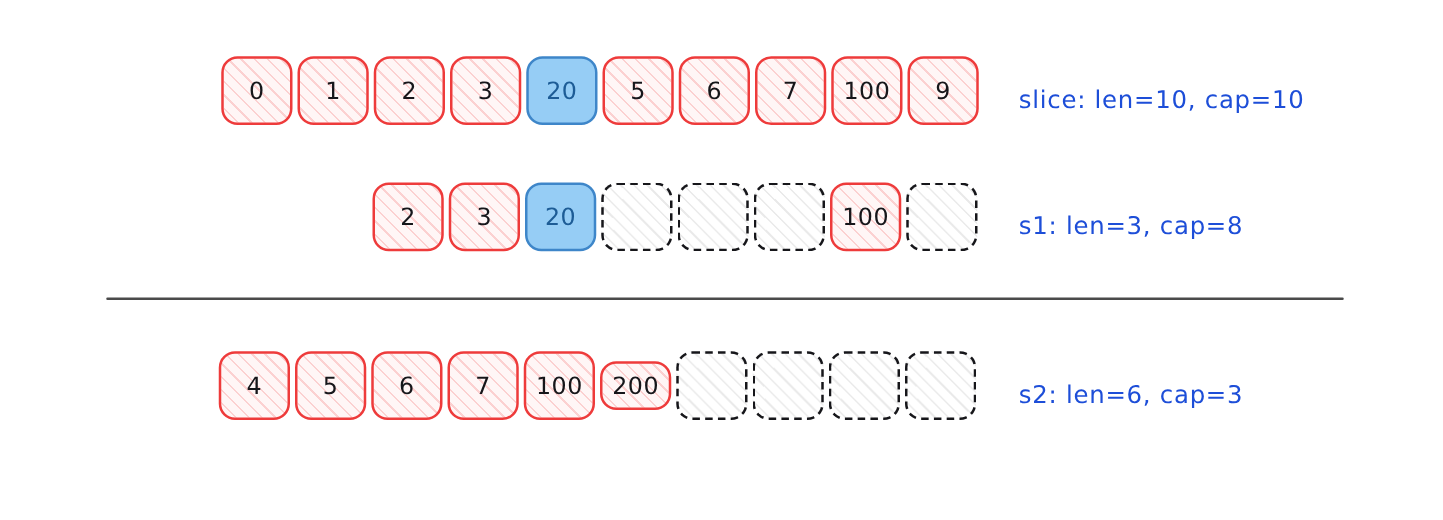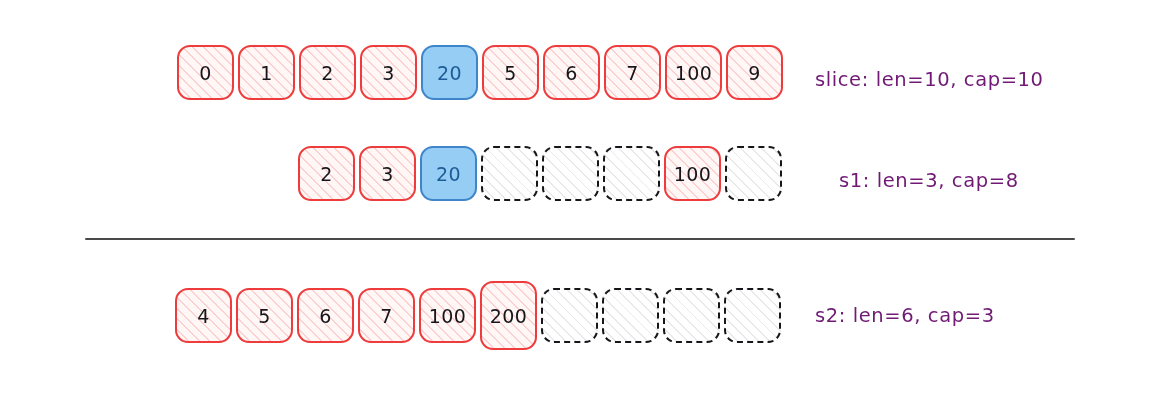--- a/index.html
+++ b/index.html
@@ -79,21 +79,21 @@
       rgba(255, 255, 255, 0) 7.5px
     );
     color: transparent;
   }
 
   
   .row-label {
     position: absolute;
     font-family: "DejaVu Sans", sans-serif;
     font-size: 19.5px;
-    color: #701a75;
+    color: #1d4ed8;
     white-space: nowrap;
     letter-spacing: 0.6px;
   }
 
   
   .divider {
     position: absolute;
     background: #4a4a4a;
     height: 2px;
     border-radius: 1px;
@@ -125,32 +125,32 @@
         <div class="cell filled" style="width: 57px; height: 55px;">2</div>
         <div class="cell filled" style="width: 57px; height: 55px;">3</div>
         <div class="cell highlight" style="width: 57px; height: 55px;">20</div>
         <div class="cell empty" style="width: 57px; height: 55px;"></div>
         <div class="cell empty" style="width: 57px; height: 55px;"></div>
         <div class="cell empty" style="width: 57px; height: 55px;"></div>
         <div class="cell filled" style="width: 57px; height: 55px;">100</div>
         <div class="cell empty" style="width: 57px; height: 55px;"></div>
       </div>
   </div>
-  <div class="row-label" id="label-s1" style="left: 839px; top: 169px;">s1: len=3, cap=8</div>
+  <div class="row-label" id="label-s1" style="left: 815px; top: 169px;">s1: len=3, cap=8</div>
 
   <div class="divider" id="divider" style="left: 85px; top: 238px; width: 990px;"></div>
 
   <div class="row" id="row-s2" style="left: 175px; top: 281px;">
     <div class="cells" id="cells-s2" style="gap: 4px;">
         <div class="cell filled" style="width: 57px; height: 55px;">4</div>
         <div class="cell filled" style="width: 57px; height: 55px;">5</div>
         <div class="cell filled" style="width: 57px; height: 55px;">6</div>
         <div class="cell filled" style="width: 57px; height: 55px;">7</div>
         <div class="cell filled" style="width: 57px; height: 55px;">100</div>
-        <div class="cell filled" style="width: 57px; height: 69px;">200</div>
+        <div class="cell filled" style="width: 57px; height: 39px;">200</div>
         <div class="cell empty" style="width: 57px; height: 55px;"></div>
         <div class="cell empty" style="width: 57px; height: 55px;"></div>
         <div class="cell empty" style="width: 57px; height: 55px;"></div>
         <div class="cell empty" style="width: 57px; height: 55px;"></div>
       </div>
   </div>
   <div class="row-label" id="label-s2" style="left: 815px; top: 304px;">s2: len=6, cap=3</div>
 
 </div>
 

